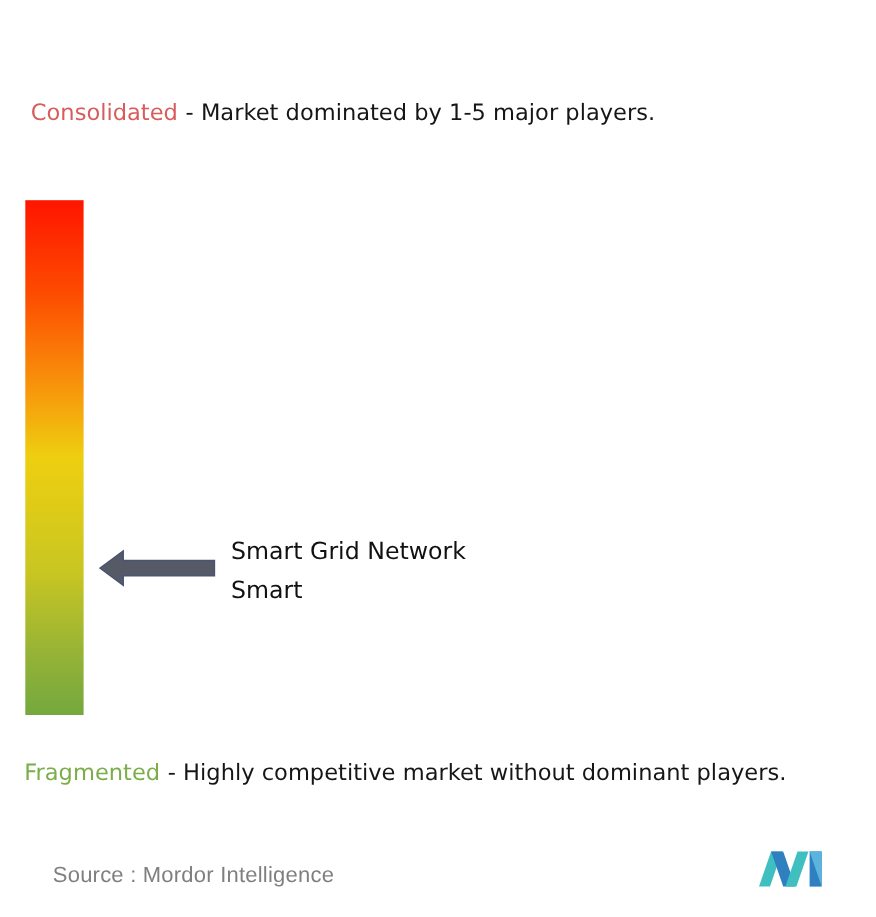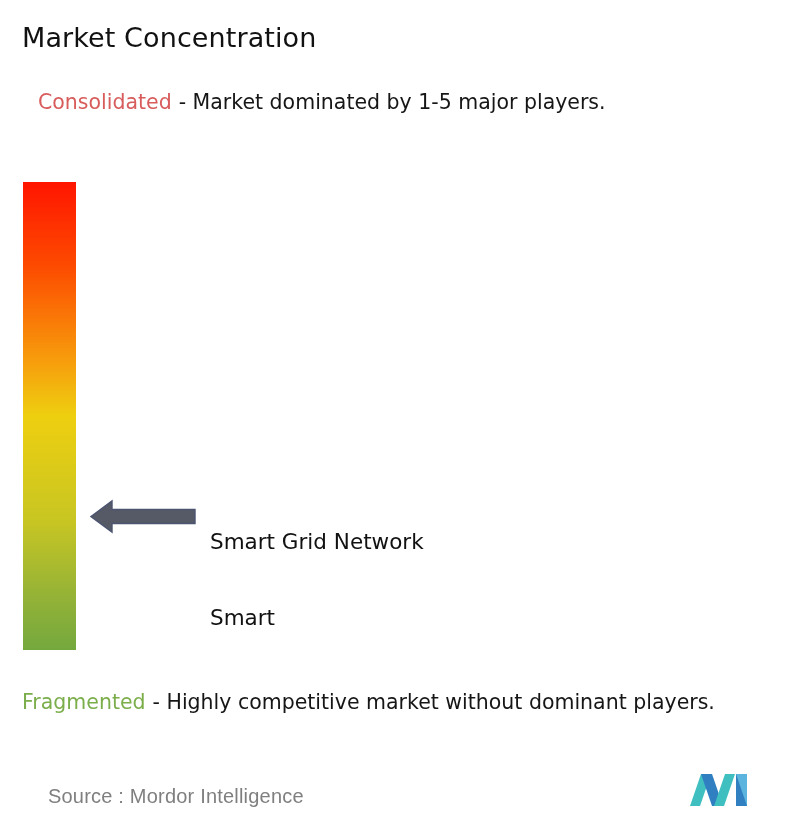--- a/index.html
+++ b/index.html
@@ -38,21 +38,21 @@
 
   
   .caption {
     position: absolute;
     font-size: 20.5px;
     line-height: 31px;
     color: #161616;
     font-weight: 400;
   }
   .caption-top {
-    left: 38px;
+    left: 28px;
     top: 87px;
     width: 745px;
   }
   .caption-bottom {
     left: 22px;
     top: 687px;
     width: 770px;
   }
   .kw-consolidated {
     color: #d85c5c;
@@ -111,21 +111,20 @@
     left: 210px;
     top: 484px;
     width: 330px;
     font-size: 21.5px;
     line-height: 36px;
     color: #111111;
     font-weight: 400;
   }
   .series-label span {
     display: block;
-    margin-top: 40px;
   }
 
   
   .source-line {
     position: absolute;
     left: 23px;
     top: 783px;
     font-size: 20px;
     line-height: 26px;
     color: #7f7f7f;
@@ -148,21 +147,20 @@
     display: block;
     width: 70px;
     height: 40px;
   }
 </style>
 </head>
 <body>
 
 <div class="canvas">
 
-  <div class="page-title">Market Concentration</div>
 
   <div class="caption caption-top">
     <span class="kw-consolidated" style="color: rgb(216, 92, 92);">Consolidated</span><span class="kw-gap"></span><span>- Market dominated by 1-5 major players.</span>
   </div>
 
   <div class="scale-bar" style="background: linear-gradient(rgb(255, 21, 0) 0%, rgb(253, 75, 0) 18%, rgb(247, 156, 12) 38%, rgb(238, 207, 16) 50%, rgb(201, 198, 34) 72%, rgb(147, 178, 55) 89%, rgb(116, 168, 62) 100%);"></div>
 
   <div class="pointer-arrow">
     <svg viewBox="0 0 106 39" xmlns="http://www.w3.org/2000/svg">
       <polygon points="1,19.5 22,4 22,12.5 105,12.5 105,26.5 22,26.5 22,35" fill="#555a66" stroke="#4c5470" stroke-width="1.4"></polygon>

